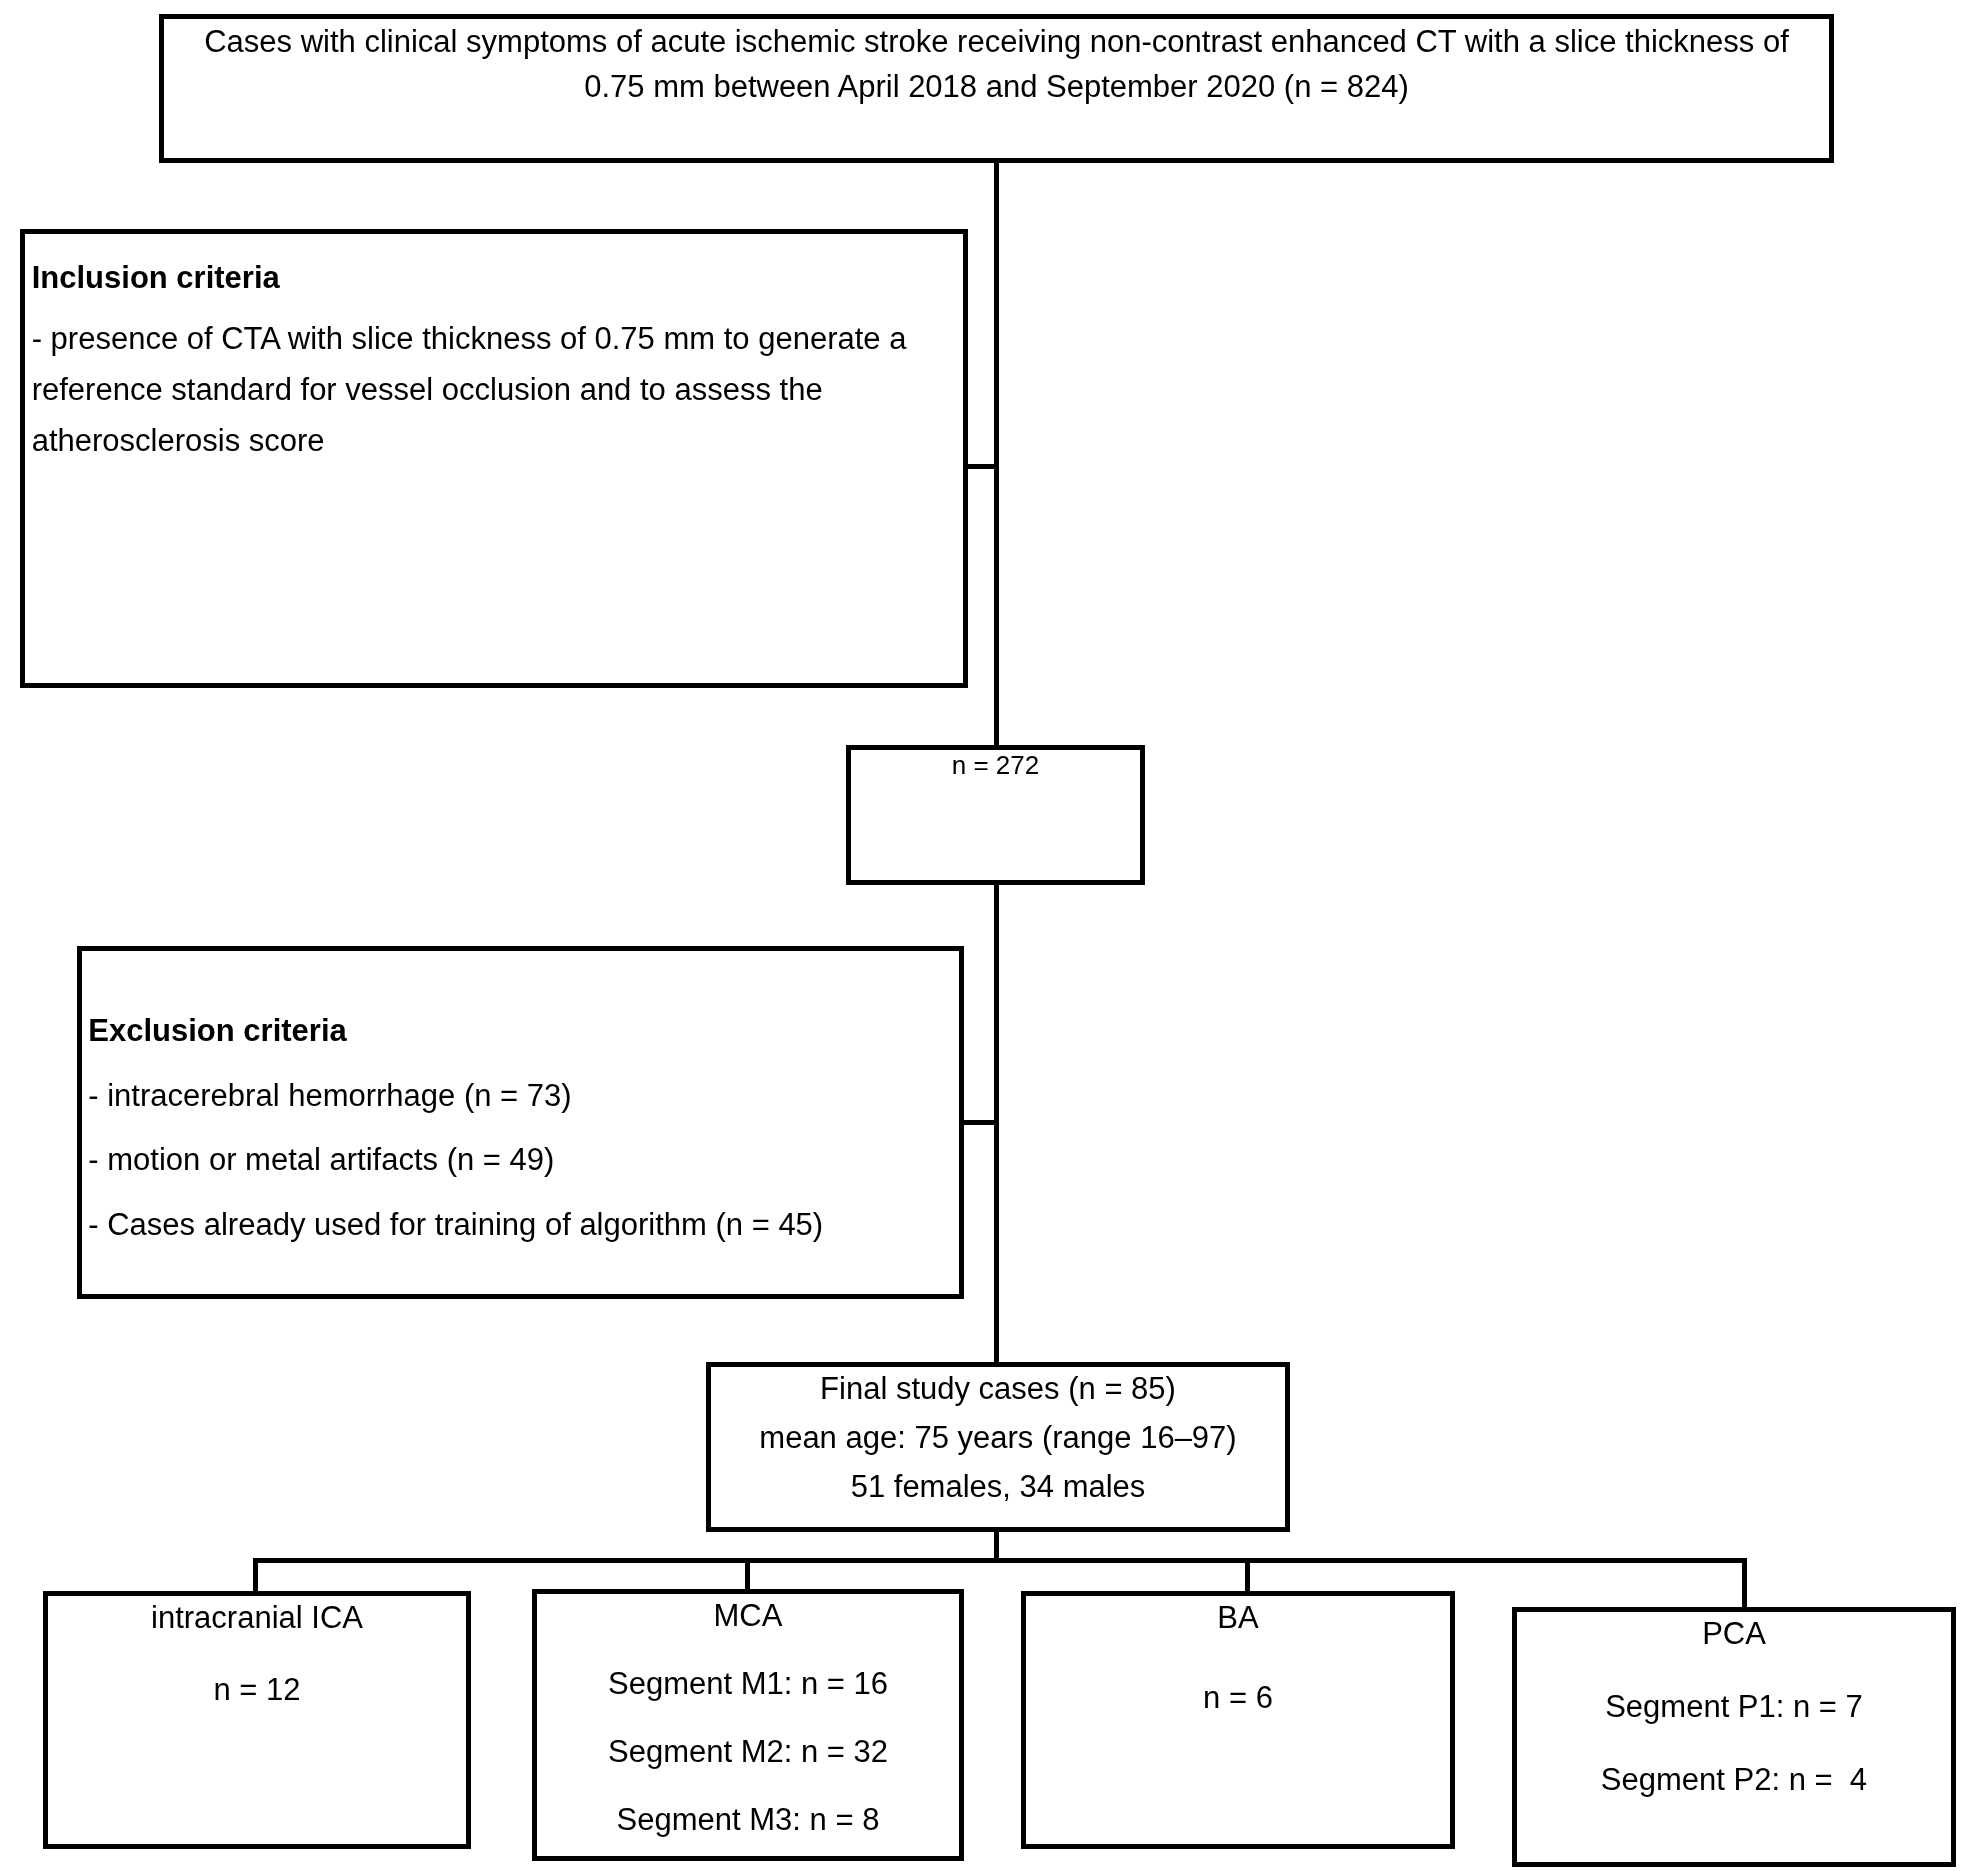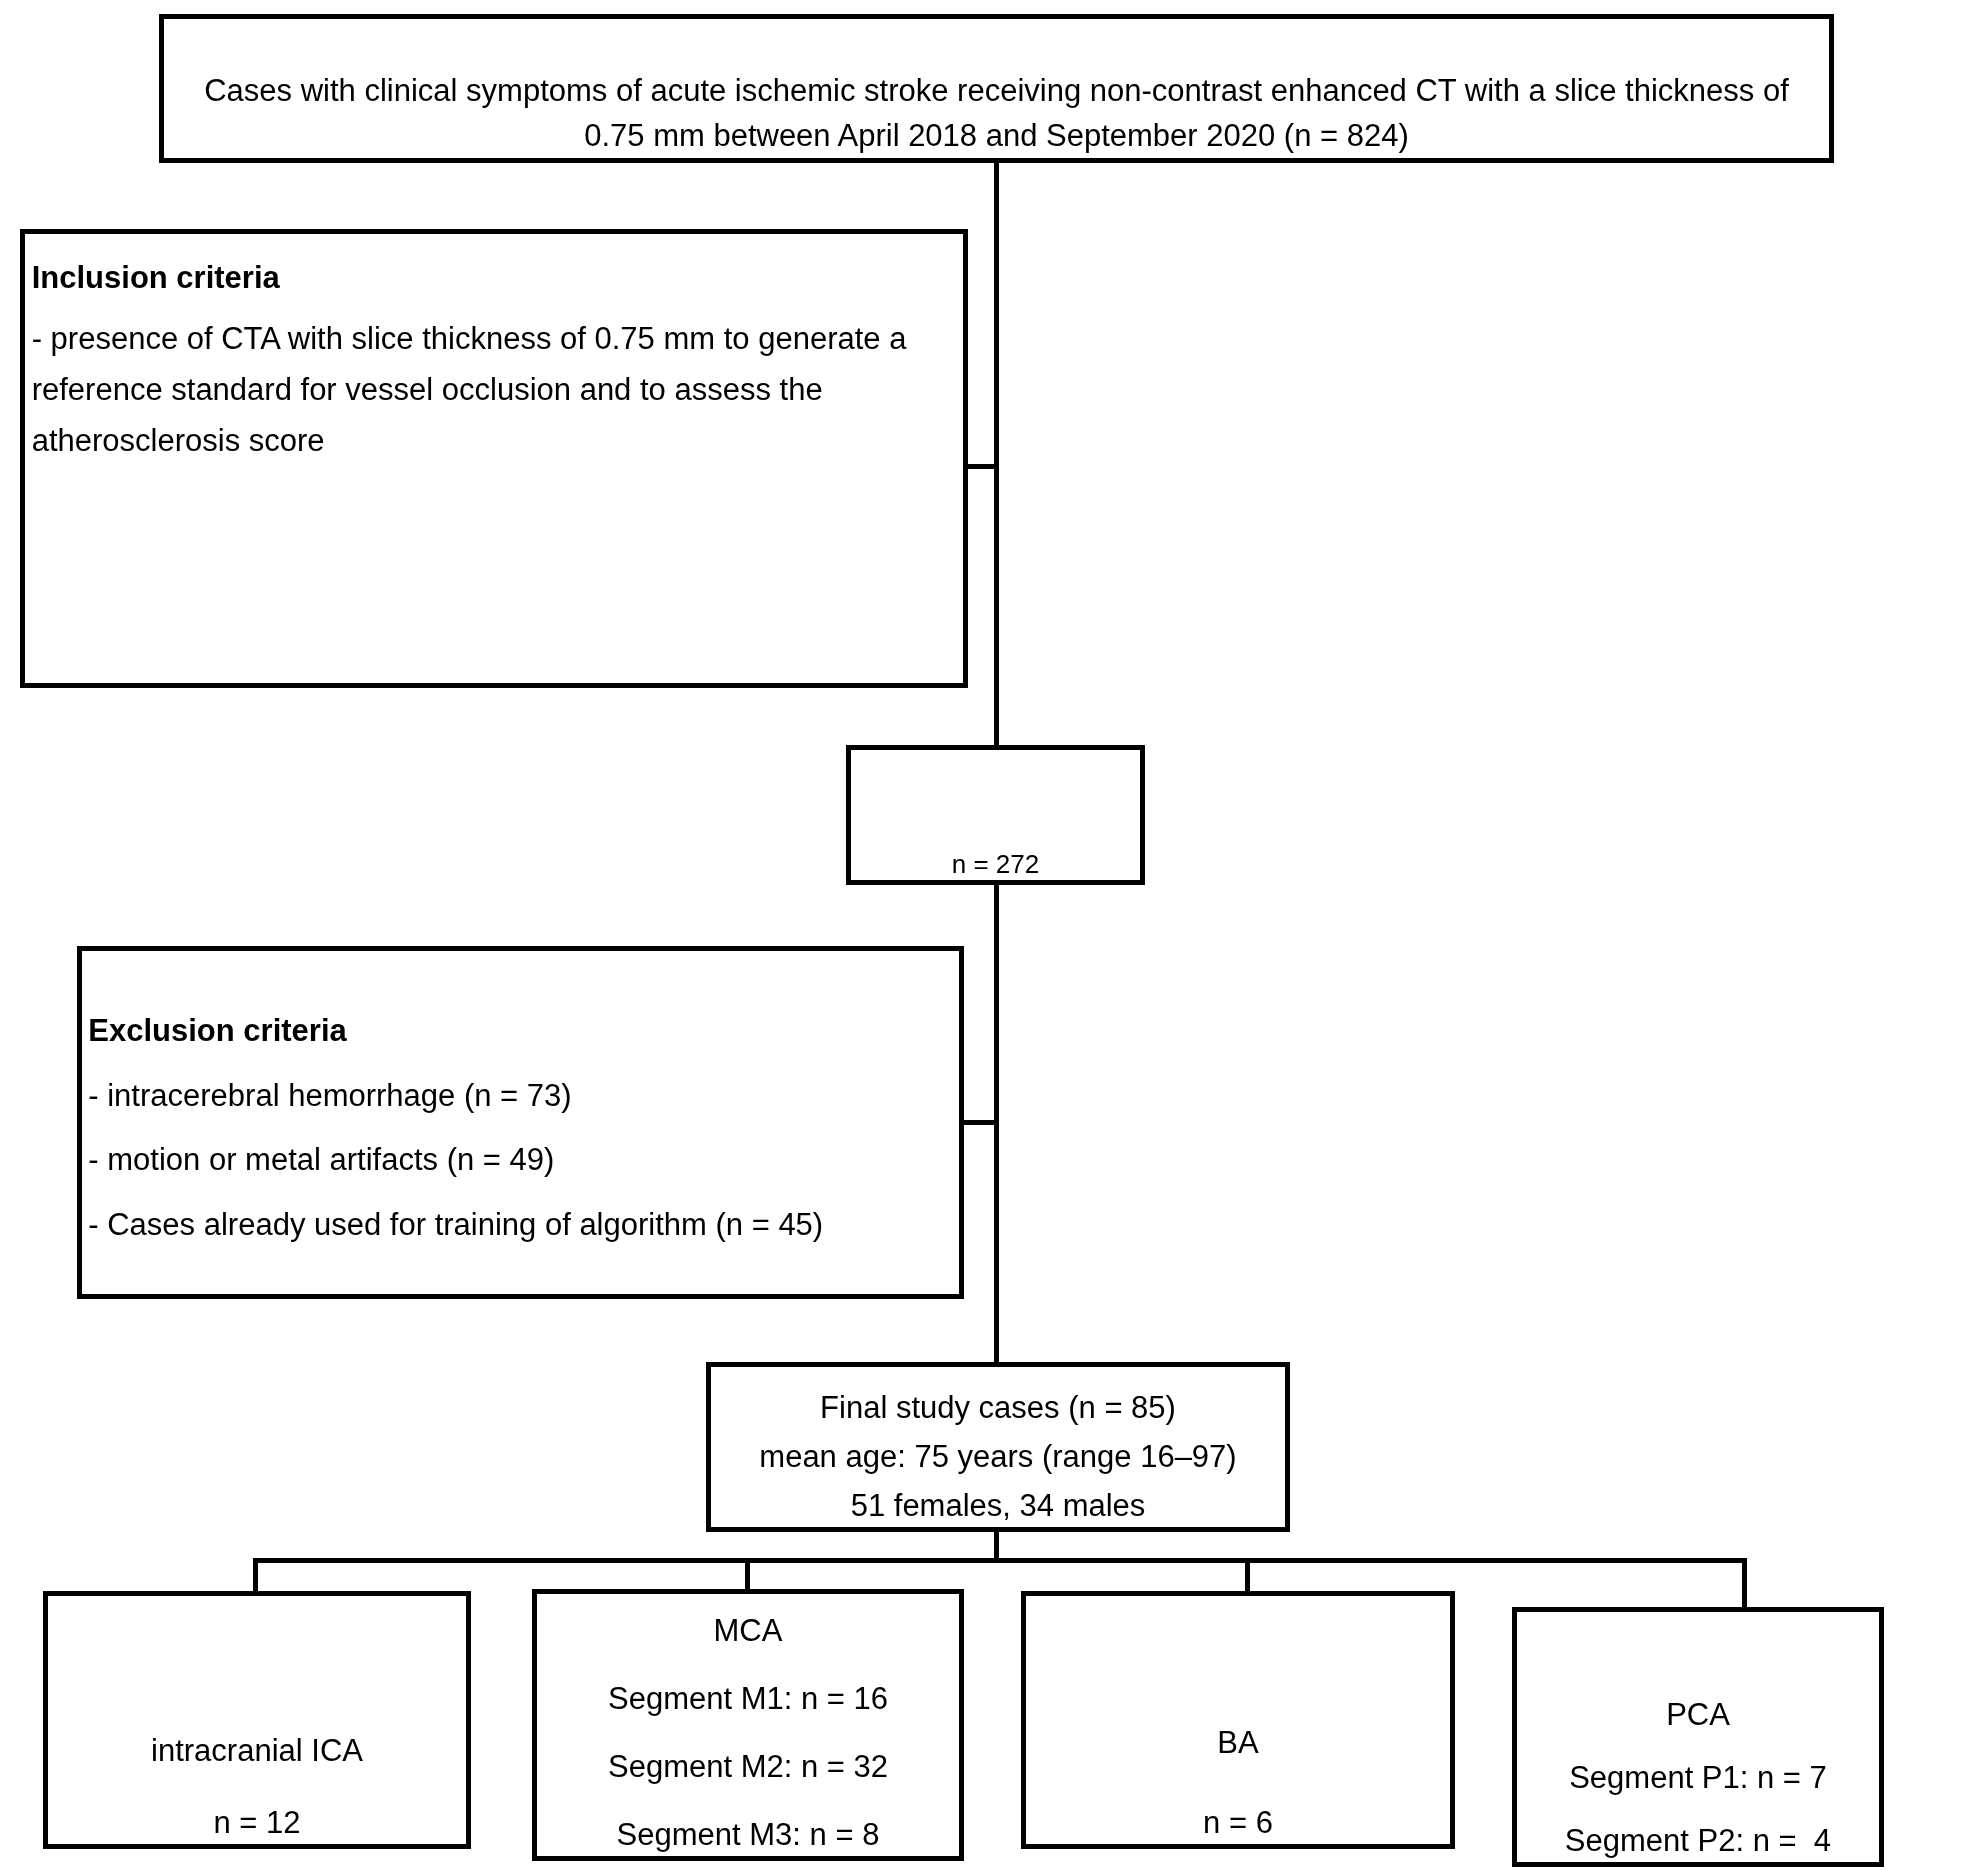--- a/index.html
+++ b/index.html
@@ -24,21 +24,21 @@
   }
   .cline {
     position: absolute;
     background: #000000;
   }
   
   .center-box {
     display: flex;
     flex-direction: column;
     align-items: center;
-    justify-content: flex-end;
+    justify-content: flex-start;
     text-align: center;
   }
   .top-box {
     left: 159px; top: 13.6px; width: 1675px; height: 149px;
     font-size: 31px; line-height: 45px;
     padding: 0 13.6px;
   }
   .count-box {
     left: 846px; top: 745px; width: 299px; height: 140px;
     font-size: 26px;
@@ -73,21 +73,21 @@
   .exclusion-box .crit-title { margin-bottom: 13.6px; }
   .exclusion-box p { margin-bottom: 13.6px; }
   
   .branch-box {
     font-size: 31px; line-height: 43px;
     white-space: pre-wrap;
   }
   .ica-box { left: 43px;   top: 1591px; width: 428px; height: 258px; gap: 29px; }
   .mca-box { left: 532px; top: 1589px; width: 432px; height: 272px; gap: 25px; }
   .ba-box  { left: 1021px; top: 1591px; width: 434px; height: 258px; gap: 37px; }
-  .pca-box { left: 1512px; top: 1607px; width: 372px; height: 260px; gap: 20px; }
+  .pca-box { left: 1512px; top: 1607px; width: 444px; height: 260px; gap: 30px; }
 </style>
 </head>
 <body>
 
 <div class="canvas">
 
   <div class="cline" style="left:994px; top:163px;  width:4.5px; height:582px;"></div>
   <div class="cline" style="left:968px; top:464px; width:31px; height:4.5px;"></div>
   <div class="cline" style="left:994px; top:885px; width:4.5px; height:477px;"></div>
   <div class="cline" style="left:963px; top:1120px; width:35px; height:4.5px;"></div>

